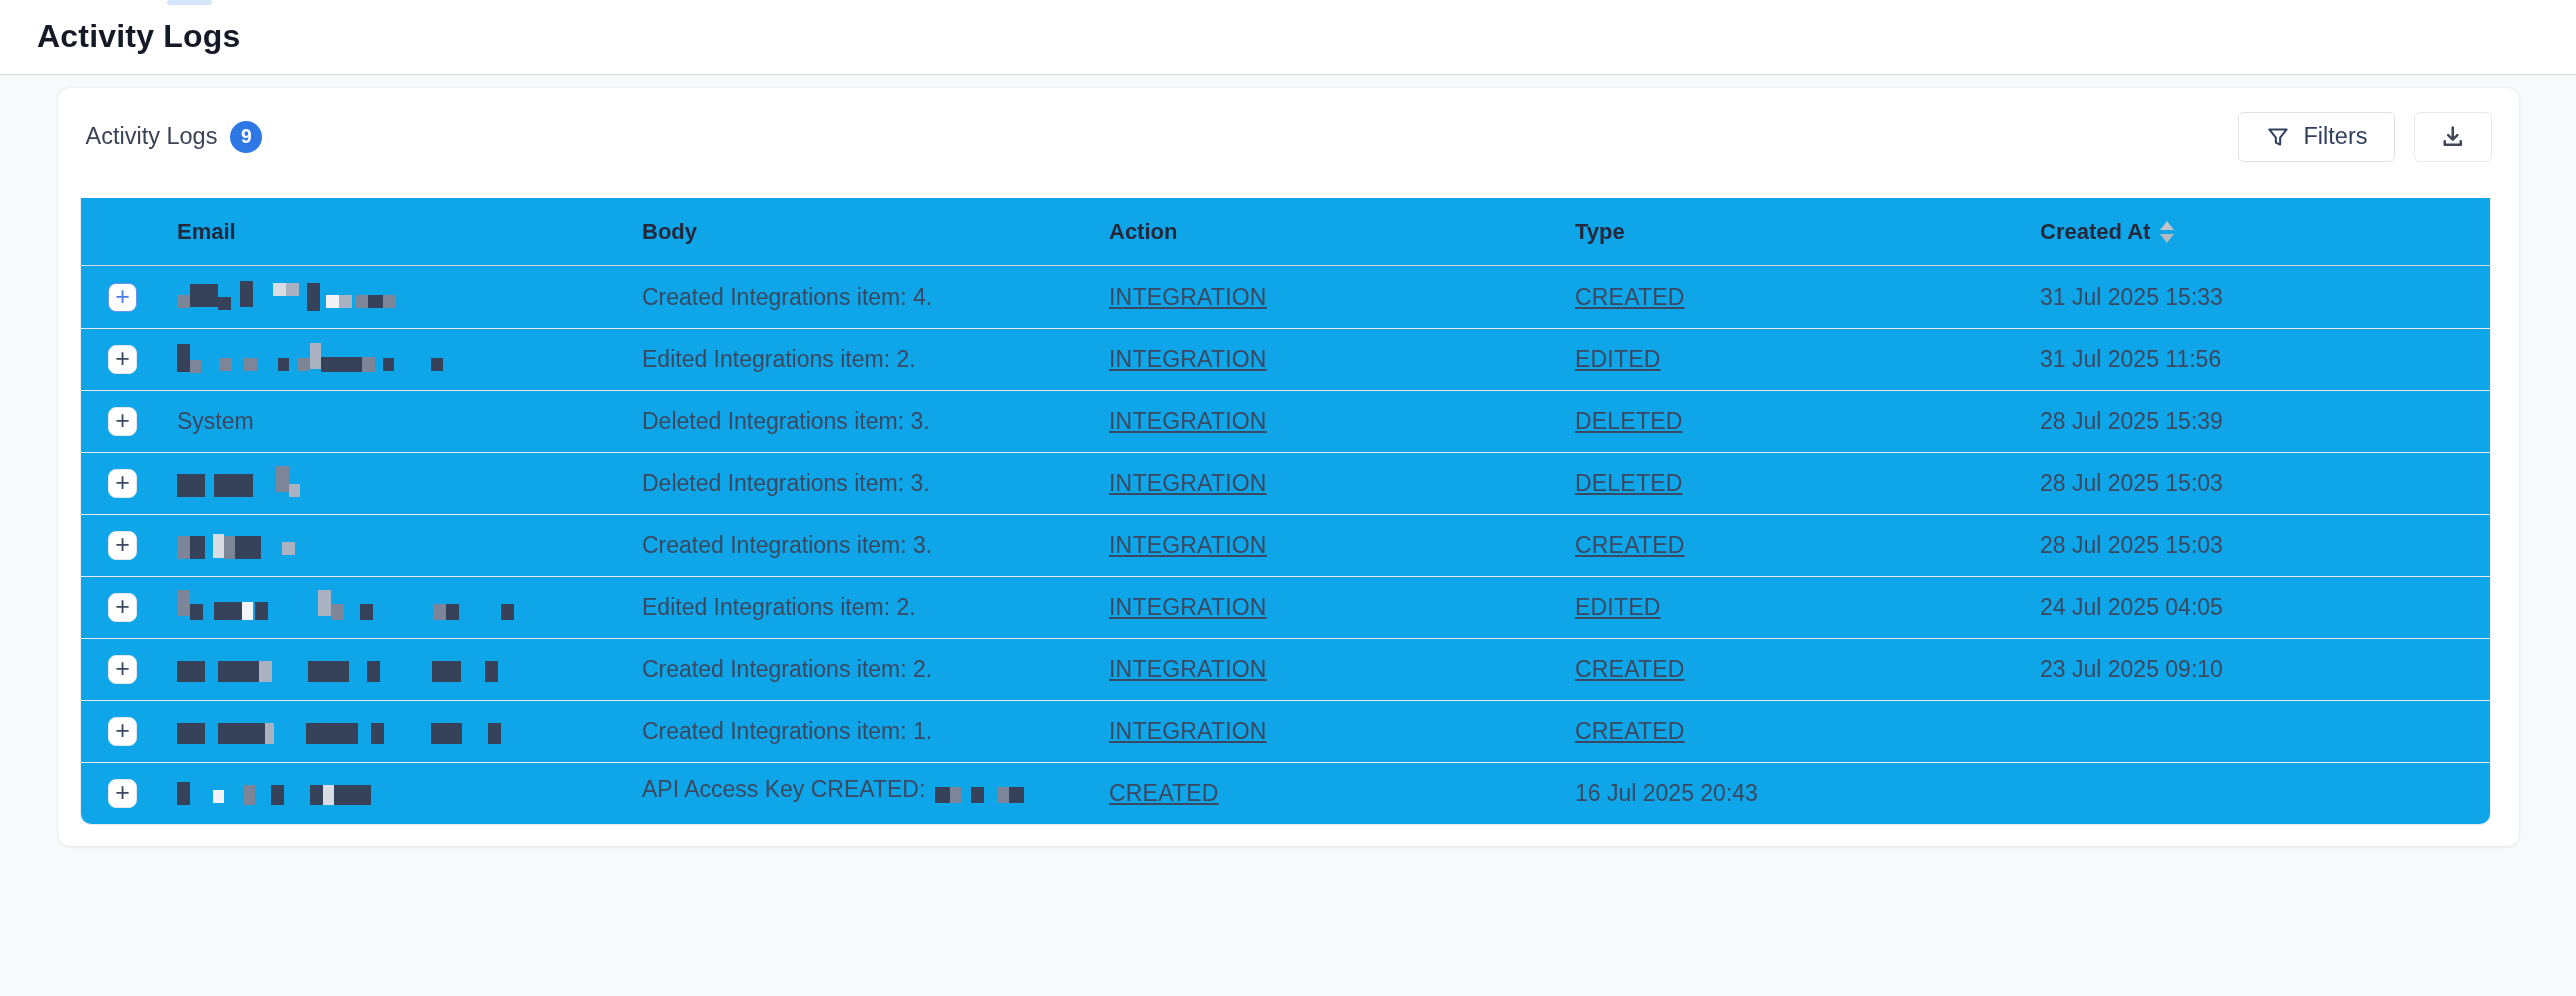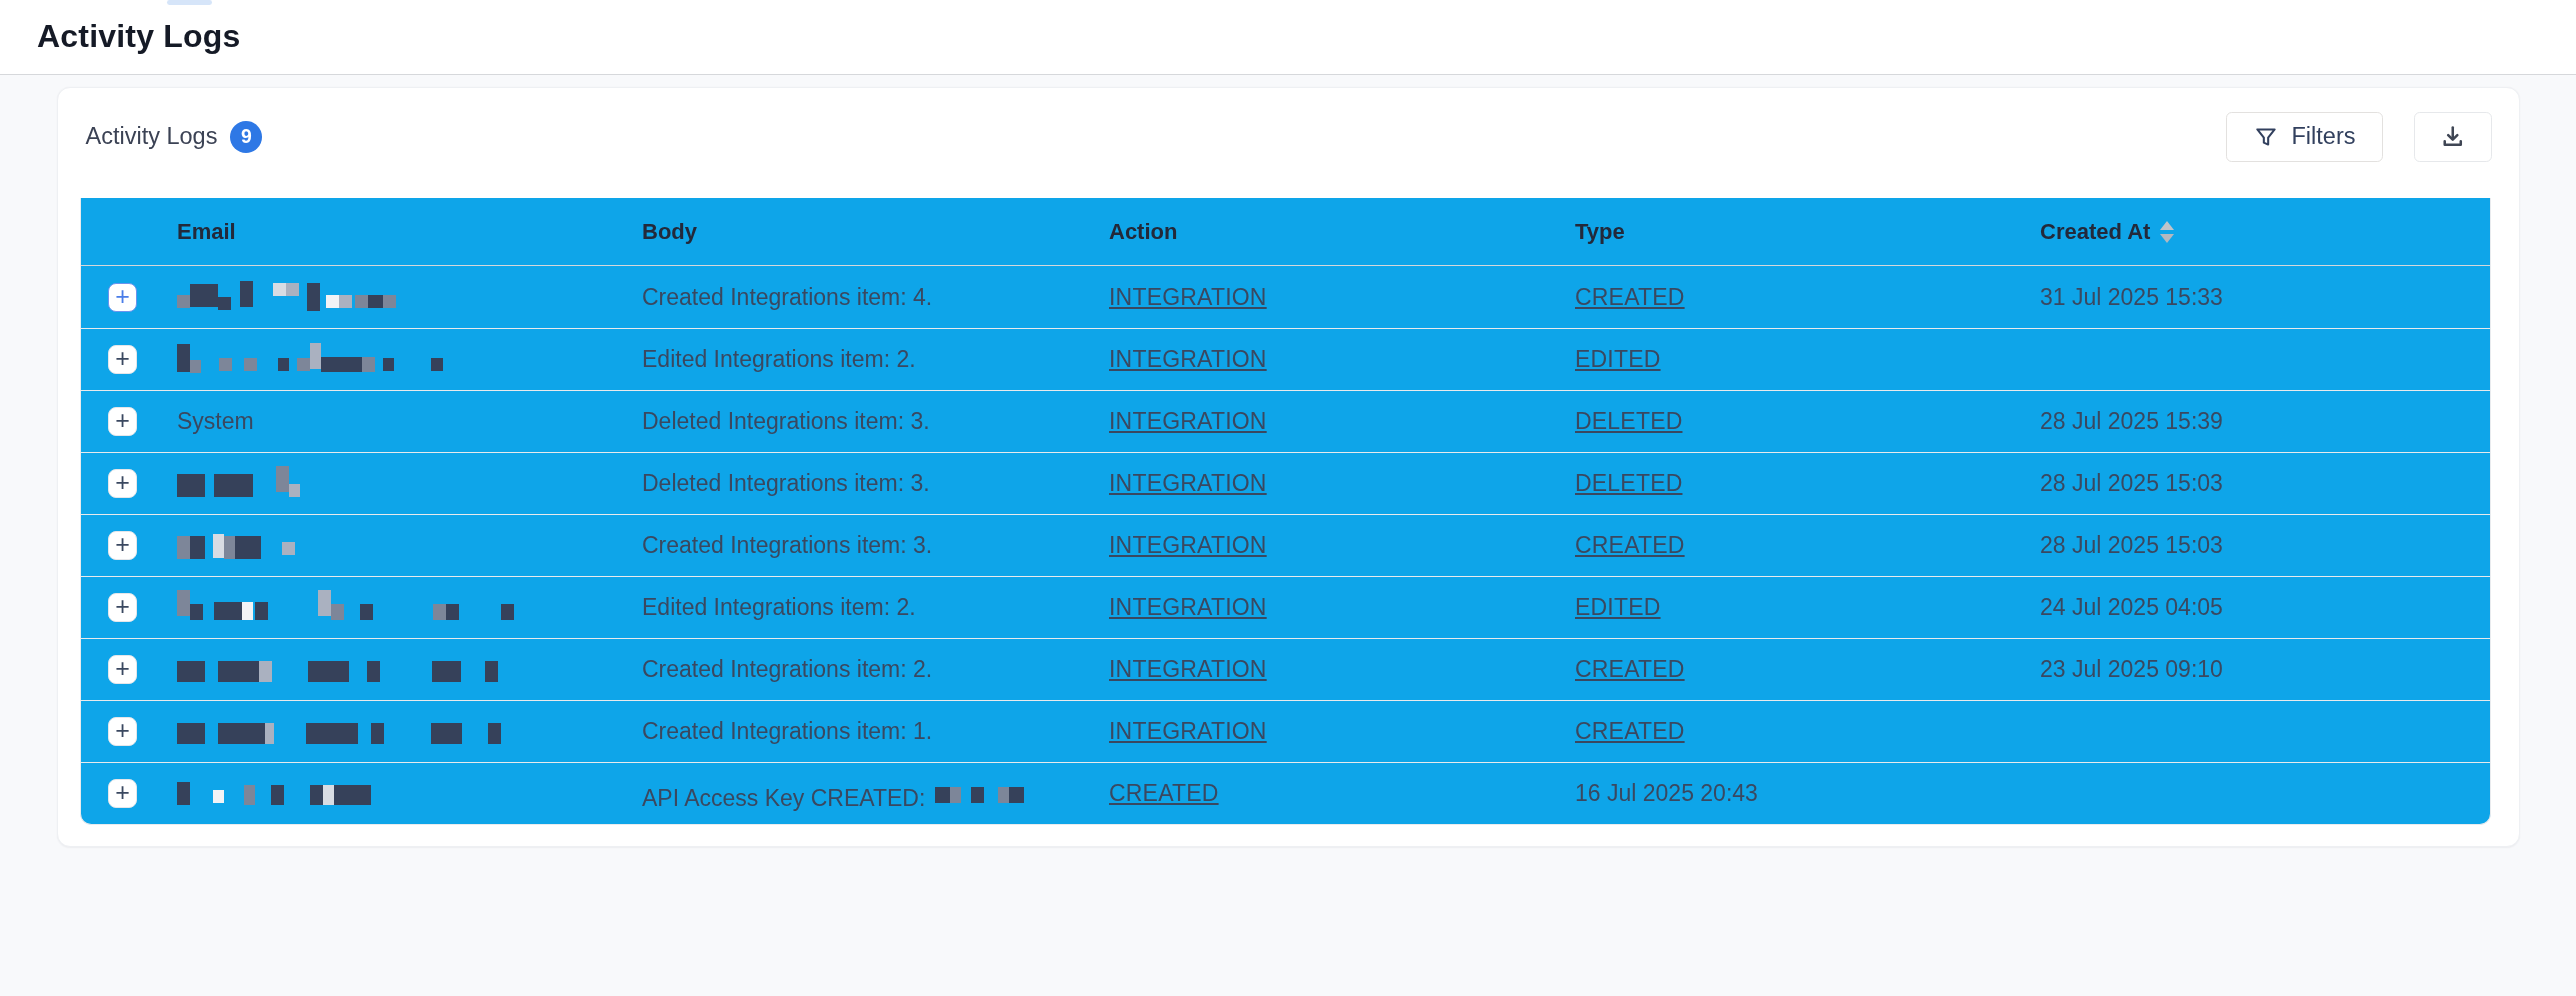--- a/index.html
+++ b/index.html
@@ -29,21 +29,21 @@
   }
   .card-header {
     height:97px; padding:0 27.5px; display:flex; align-items:center;
   }
   .card-label { font-size:23.5px; color:#3b4254; font-weight:500; }
   .count-badge {
     margin-left:13px; min-width:32px; height:32px; border-radius:50%;
     background:#2e78e5; color:#ffffff; font-size:19.4px; font-weight:600;
     display:inline-flex; align-items:center; justify-content:center;
   }
-  .header-actions { margin-left:auto; display:flex; gap:31px; }
+  .header-actions { margin-left:auto; display:flex; gap:19px; }
   .btn {
     height:50px; background:#ffffff; border:1.6px solid #e3e1df; border-radius:5.7px;
     display:inline-flex; align-items:center; justify-content:center; cursor:pointer;
   }
   .btn-filters { padding:0 26px; gap:13px; color:#32405e; font-size:23.5px; }
   .btn-icononly { width:78px; border-color:#e6e8eb; color:#3f4654; }
   .btn svg { display:block; }
   
   .table-wrap {
     margin:13px 26px 0 22px; width:2411px;
@@ -78,21 +78,21 @@
     width:0; height:0; border-left:7.3px solid transparent; border-right:7.3px solid transparent;
     border-bottom:9px solid #c0c4ca;
   }
   .sort-icon .down {
     width:0; height:0; border-left:7.3px solid transparent; border-right:7.3px solid transparent;
     border-top:9px solid #b4b8bf;
   }
   
   .mosaic { display:flex; align-items:center; height:36px; }
   .mosaic i { display:inline-block; flex:none; }
-  .body-flex { display:flex; align-items:flex-end; }
+  .body-flex { display:flex; align-items:flex-start; }
 </style>
 </head>
 <body>
 
 <div id="viewport">
 
   <div class="topbar">
     <div class="topbar-smudge"></div>
     <div class="page-title">Activity Logs</div>
   </div>
@@ -196,20 +196,21 @@
                 <i style="margin-left: 0px; width: 13px; height: 14.6px; background: rgb(125, 134, 153); position: relative; top: 4.9px;"></i>
                 <i style="margin-left: 8px; width: 11.3px; height: 13px; background: rgb(54, 65, 90); position: relative; top: 4.9px;"></i>
                 <i style="margin-left: 37px; width: 11.3px; height: 13px; background: rgb(54, 65, 90); position: relative; top: 4.9px;"></i>
               </span>
             </div>
             <div class="cell body-flex">
               <span>Edited Integrations item: 2.</span>
             </div>
             <div class="cell type-cell">INTEGRATION</div>
             <div class="cell action-cell">EDITED</div>
+            <div class="cell created-at-cell">31 Jul 2025 11:56</div>
           </div>
           <div class="tr">
             <div class="cell expand-cell">
               <button class="expand-btn">
                 <span class="plus">+</span>
               </button>
             </div>
             <div class="cell"><span>System</span></div>
             <div class="cell body-flex">
               <span>Deleted Integrations item: 3.</span>

